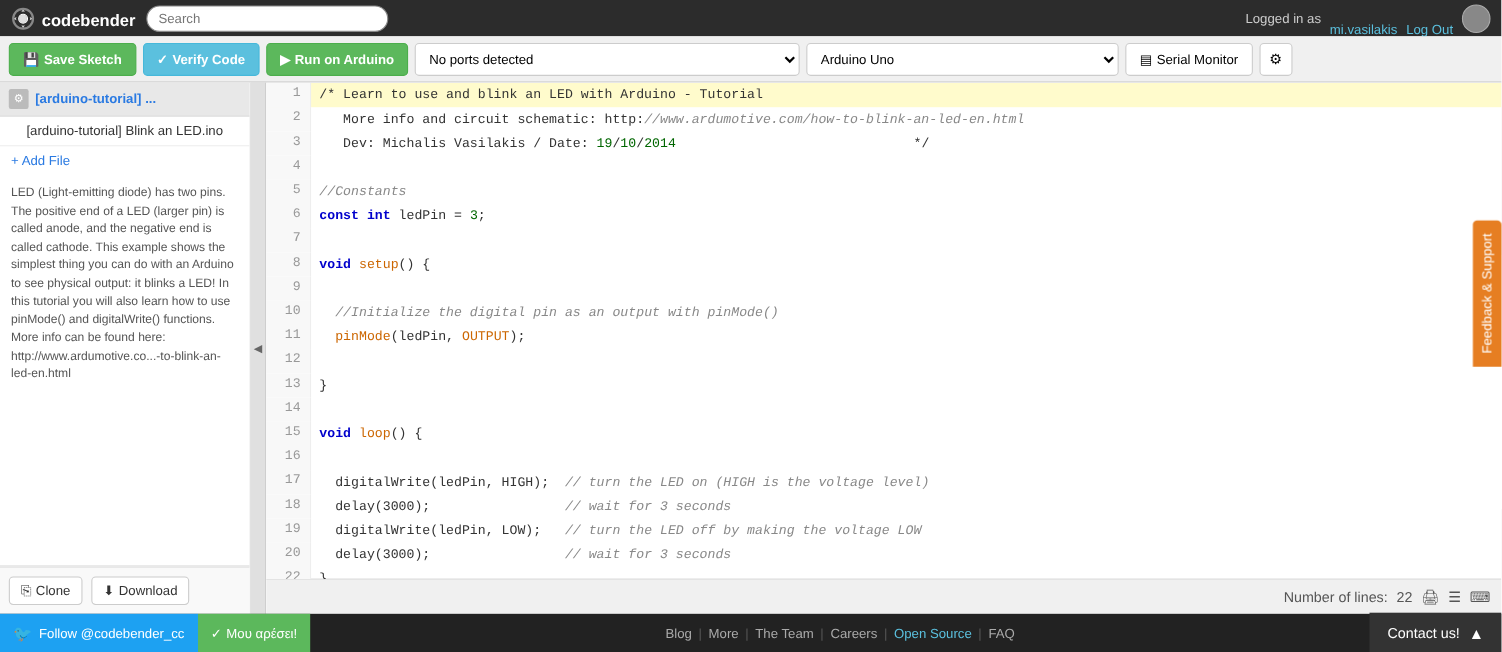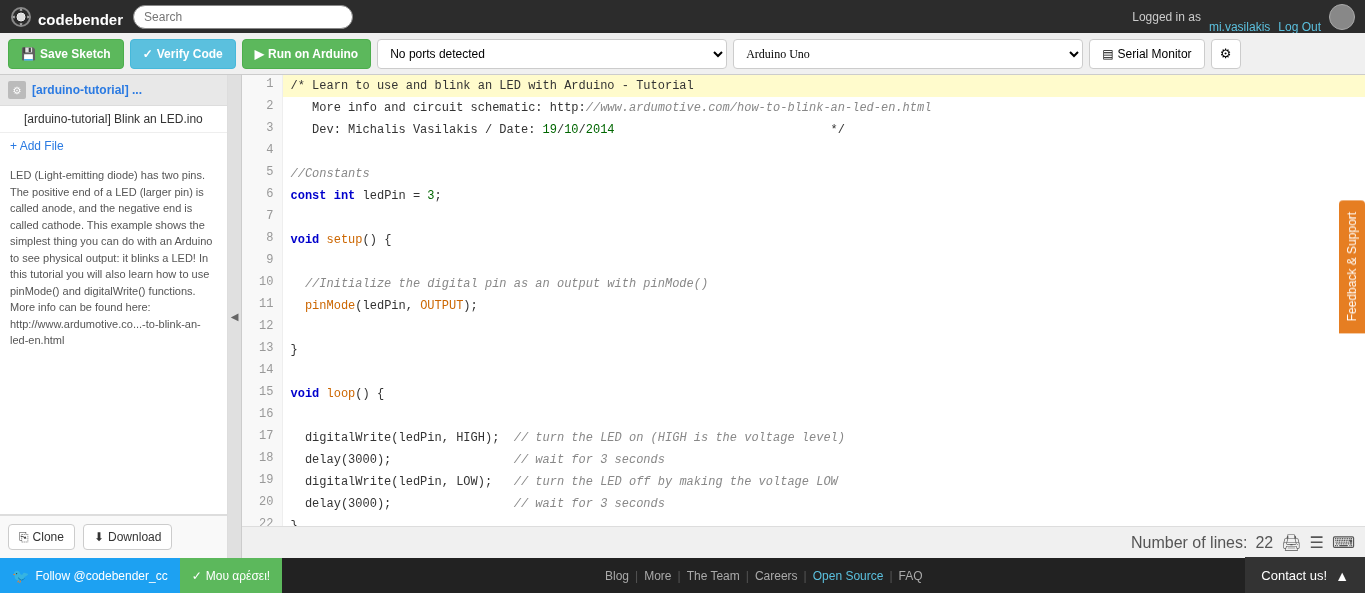--- a/index.html
+++ b/index.html
@@ -15,21 +15,21 @@
     .logout-btn { color: #ccc; text-decoration: none; font-size: 12px; }
     .avatar { width: 26px; height: 26px; border-radius: 50%; background: #888; border: 1px solid #aaa; }
 
     
     .toolbar { background: #f0f0f0; border-bottom: 1px solid #ccc; height: 42px; display: flex; align-items: center; padding: 0 8px; gap: 6px; flex-shrink: 0; }
     .btn { display: flex; align-items: center; gap: 4px; height: 30px; padding: 0 12px; border: none; border-radius: 4px; cursor: pointer; font-size: 12px; font-weight: bold; color: #fff; }
     .btn-save { background: #5cb85c; border: 1px solid #4cae4c; }
     .btn-verify { background: #5bc0de; border: 1px solid #46b8da; }
     .btn-run { background: #5cb85c; border: 1px solid #4cae4c; }
     .port-select { height: 30px; border: 1px solid #ccc; border-radius: 4px; padding: 0 8px; font-size: 12px; background: #fff; width: 350px; }
-    .board-select { height: 30px; border: 1px solid #ccc; border-radius: 4px; padding: 0 8px; font-size: 12px; background: #fff; width: 350px; font-family: Liberation Serif, serif; }
+    .board-select { height: 30px; border: 1px solid #ccc; border-radius: 4px; padding: 0 8px; font-size: 12px; background: #fff; width: 284px; }
     .serial-btn { display: flex; align-items: center; gap: 4px; height: 30px; padding: 0 12px; border: 1px solid #ccc; border-radius: 4px; background: #fff; cursor: pointer; font-size: 12px; }
     .gear-settings { height: 30px; width: 30px; border: 1px solid #ccc; border-radius: 4px; background: #fff; cursor: pointer; display: flex; align-items: center; justify-content: center; }
 
     
     .main { display: flex; flex: 1; overflow: hidden; }
 
     
     .sidebar { width: 228px; background: #fff; border-right: 1px solid #ddd; display: flex; flex-direction: column; flex-shrink: 0; overflow: hidden; }
     .sidebar-header { background: #e8e8e8; border-bottom: 1px solid #ddd; padding: 6px 8px; display: flex; align-items: center; gap: 6px; }
     .sidebar-collapse { width: 18px; height: 18px; background: #bbb; border-radius: 2px; cursor: pointer; display: flex; align-items: center; justify-content: center; color: #fff; font-size: 10px; flex-shrink: 0; }
@@ -43,21 +43,21 @@
     
     .collapse-handle { width: 14px; background: #e0e0e0; border-right: 1px solid #ccc; cursor: pointer; display: flex; align-items: center; justify-content: center; flex-shrink: 0; }
     .collapse-arrow { font-size: 10px; color: #666; }
 
     
     .editor-area { flex: 1; display: flex; flex-direction: column; overflow: hidden; background: #fff; }
     .editor-scroll { flex: 1; overflow-y: auto; overflow-x: auto; }
     .code-table { width: 100%; border-collapse: collapse; font-family: 'Courier New', monospace; font-size: 12px; }
     .line-num { width: 40px; text-align: right; padding: 0 8px; color: #999; background: #f8f8f8; border-right: 1px solid #eee; user-select: none; vertical-align: top; line-height: 18px; }
     .line-content { padding: 2px 8px; white-space: pre; line-height: 18px; color: #333; vertical-align: top; margin-top: 40px; }
-    .editor-footer { height: 32px; background: #f0f0f0; border-top: 1px solid #ddd; display: flex; align-items: center; padding: 0 10px; gap: 8px; font-size: 16px; color: #555; }
+    .editor-footer { height: 32px; background: #f0f0f0; border-top: 1px solid #ddd; display: flex; align-items: center; padding: 0 10px; gap: 8px; font-size: 13px; color: #555; }
     .footer-right { margin-left: auto; display: flex; align-items: center; gap: 8px; }
 
     
     .feedback-tab { position: fixed; right: 0; top: 200px; background: #e67e22; color: #fff; writing-mode: vertical-rl; text-orientation: mixed; transform: rotate(180deg); padding: 12px 6px; font-size: 12px; cursor: pointer; border-radius: 0 0 4px 4px; z-index: 10; }
 
     
     .page-footer { background: #222; height: 35px; display: flex; align-items: center; justify-content: space-between; padding: 0 0; flex-shrink: 0; }
     .footer-left { display: flex; align-items: center; gap: 0; }
     .twitter-btn { background: #1da1f2; color: #fff; padding: 0 12px; height: 35px; display: flex; align-items: center; gap: 6px; font-size: 12px; text-decoration: none; }
     .mou-btn { background: #5cb85c; color: #fff; padding: 0 12px; height: 35px; display: flex; align-items: center; gap: 4px; font-size: 12px; text-decoration: none; }

